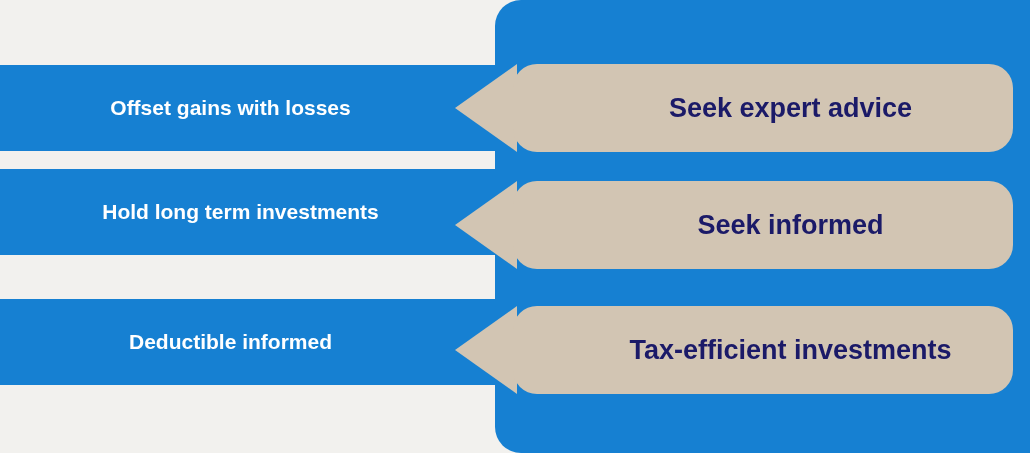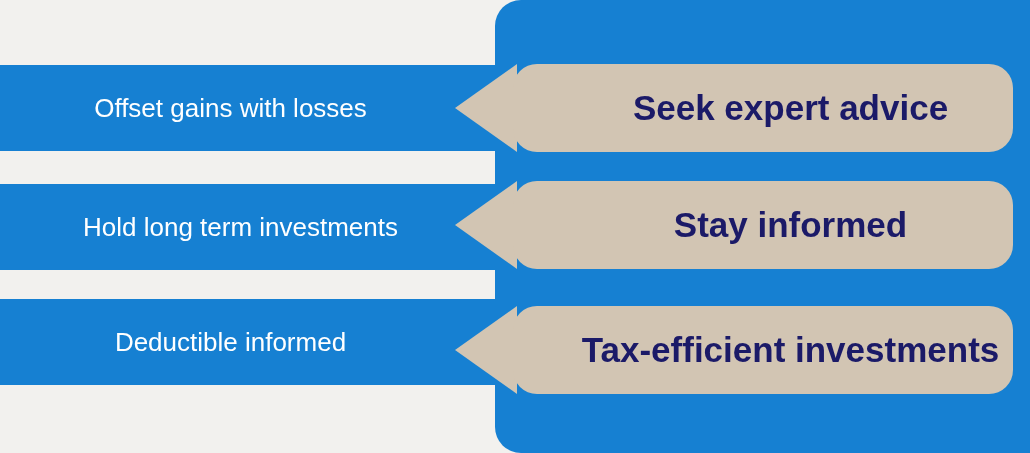--- a/index.html
+++ b/index.html
@@ -36,26 +36,26 @@
     width: 497px;
     height: 86px;
     background: var(--blue);
     display: flex;
     align-items: center;
     justify-content: center;
     padding-right: 36px;
     box-sizing: border-box;
   }
   .bar-0 { top: 65px; }
-  .bar-1 { top: 184px; padding-left: 20px; }
+  .bar-1 { top: 169px; padding-left: 20px; }
   .bar-2 { top: 299px; }
   .bar-label {
     color: var(--white);
-    font-weight: normal;
-    font-size: 26px;
+    font-weight: bold;
+    font-size: 21px;
     white-space: nowrap;
   }
   .arrow {
     position: absolute;
     left: 455px;
     width: 558px;
     height: 88px;
   }
   .arrow-0 { top: 64px; }
   .arrow-1 { top: 181px; }
@@ -80,21 +80,21 @@
     border-radius: 24px;
     display: flex;
     align-items: center;
     justify-content: center;
     padding-left: 55px;
     box-sizing: border-box;
   }
   .arrow-label {
     color: var(--navy);
     font-weight: bold;
-    font-size: 35px;
+    font-size: 27px;
     white-space: nowrap;
   }
 </style>
 </head>
 <body>
 
 <div class="canvas">
 
   <div class="panel"></div>
 
@@ -110,21 +110,21 @@
 
   <div class="arrow arrow-0">
     <span class="arrow-tip"></span>
     <span class="arrow-body">
       <span class="arrow-label">Seek expert advice</span>
     </span>
   </div>
   <div class="arrow arrow-1">
     <span class="arrow-tip"></span>
     <span class="arrow-body">
-      <span class="arrow-label">Stay informed</span>
+      <span class="arrow-label">Seek informed</span>
     </span>
   </div>
   <div class="arrow arrow-2">
     <span class="arrow-tip"></span>
     <span class="arrow-body">
       <span class="arrow-label">Tax-efficient investments</span>
     </span>
   </div>
 
 </div>

